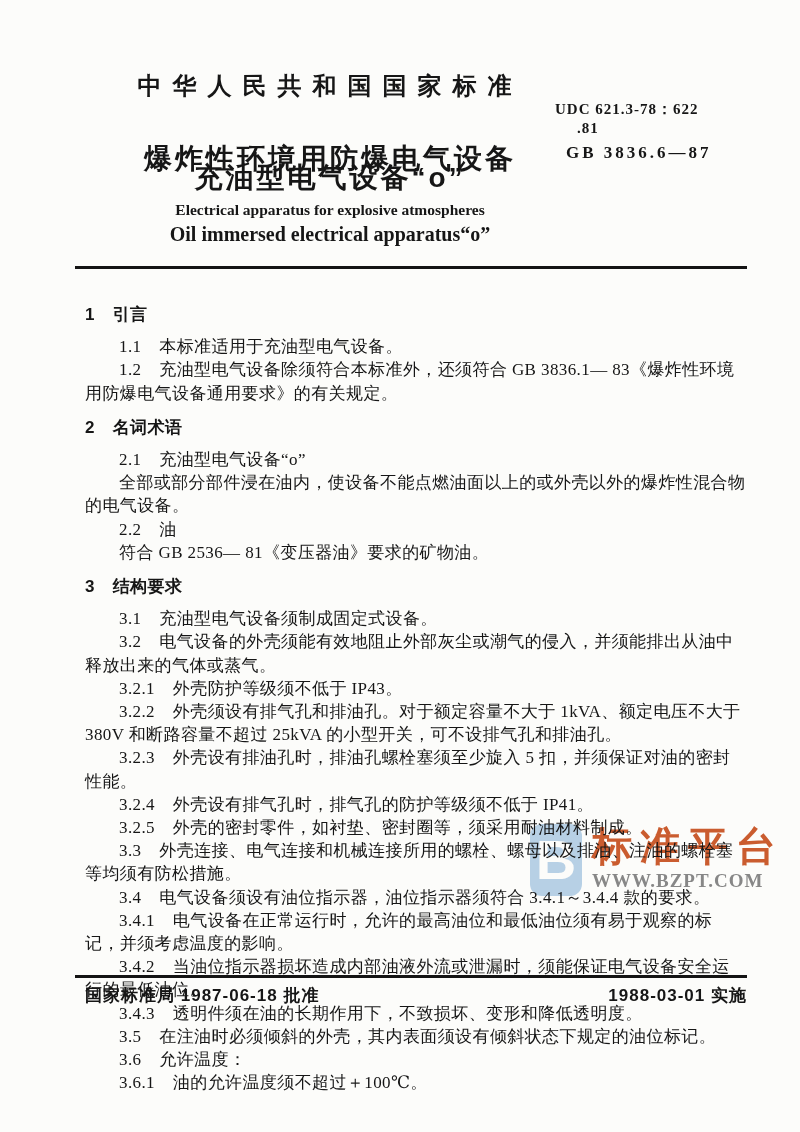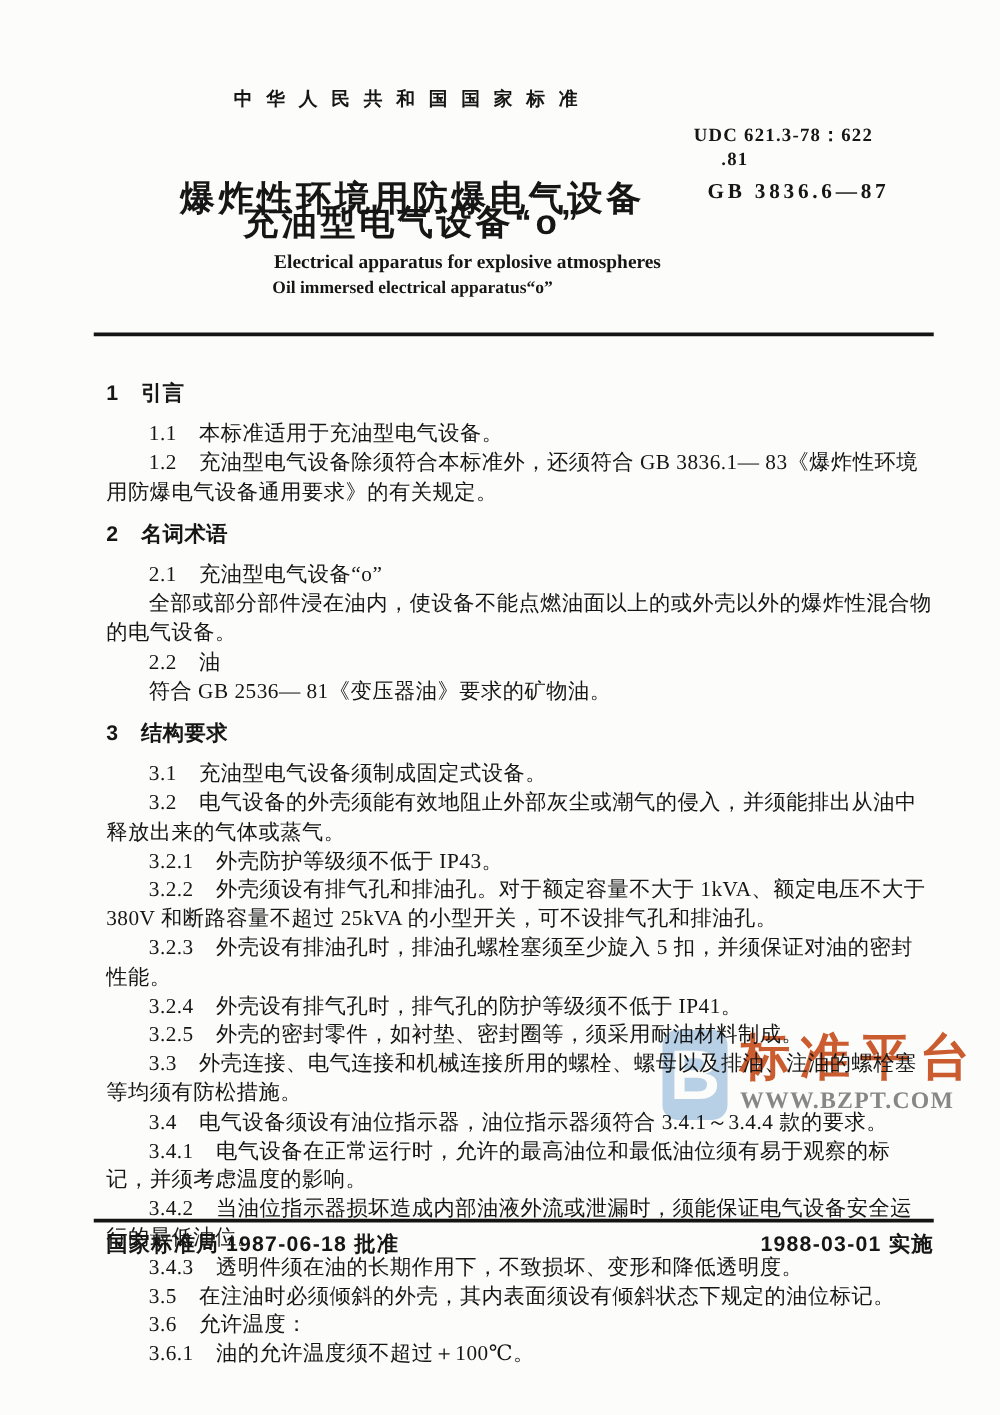--- a/index.html
+++ b/index.html
@@ -9,41 +9,41 @@
     margin:0 auto;
     background:#fcfcfa;
     box-shadow:0 0 4px rgba(0,0,0,.25);
     overflow:hidden;
     color:#161616;
     font-family:"Liberation Serif","DejaVu Serif",serif;
   }
   
   .std-label{
     position:absolute;top:70px;left:0;width:660px;
-    text-align:center;font-size:15px;font-weight:bold;
+    text-align:center;font-size:24px;font-weight:bold;
     letter-spacing:11px;white-space:nowrap;
   }
   .title-cn1{
     position:absolute;top:124px;left:0;width:660px;
     text-align:center;font-size:28px;font-weight:bold;letter-spacing:3px;
     font-family:"Liberation Sans","DejaVu Sans",sans-serif;
     margin-top:16px;
   }
   .title-cn2{
     position:absolute;top:159px;left:0;width:660px;
     text-align:center;font-size:28px;font-weight:bold;letter-spacing:3px;
     font-family:"Liberation Sans","DejaVu Sans",sans-serif;
   }
   .title-en1{
     position:absolute;top:201px;left:0;width:660px;
-    text-align:center;font-size:15.5px;font-weight:bold;margin-left:44px;
+    text-align:center;font-size:15.5px;font-weight:bold;
   }
   .title-en2{
     position:absolute;top:223px;left:0;width:660px;
-    text-align:center;font-size:14px;font-weight:bold;
+    text-align:center;font-size:20px;font-weight:bold;
   }
   .udc{
     position:absolute;top:100px;left:555px;width:200px;
     font-size:15px;font-weight:bold;line-height:19px;letter-spacing:1px;
   }
   .udc .udc2{padding-left:22px;}
   .gbno{
     position:absolute;top:143px;left:566px;width:200px;
     font-size:17px;font-weight:bold;letter-spacing:3px;
   }

